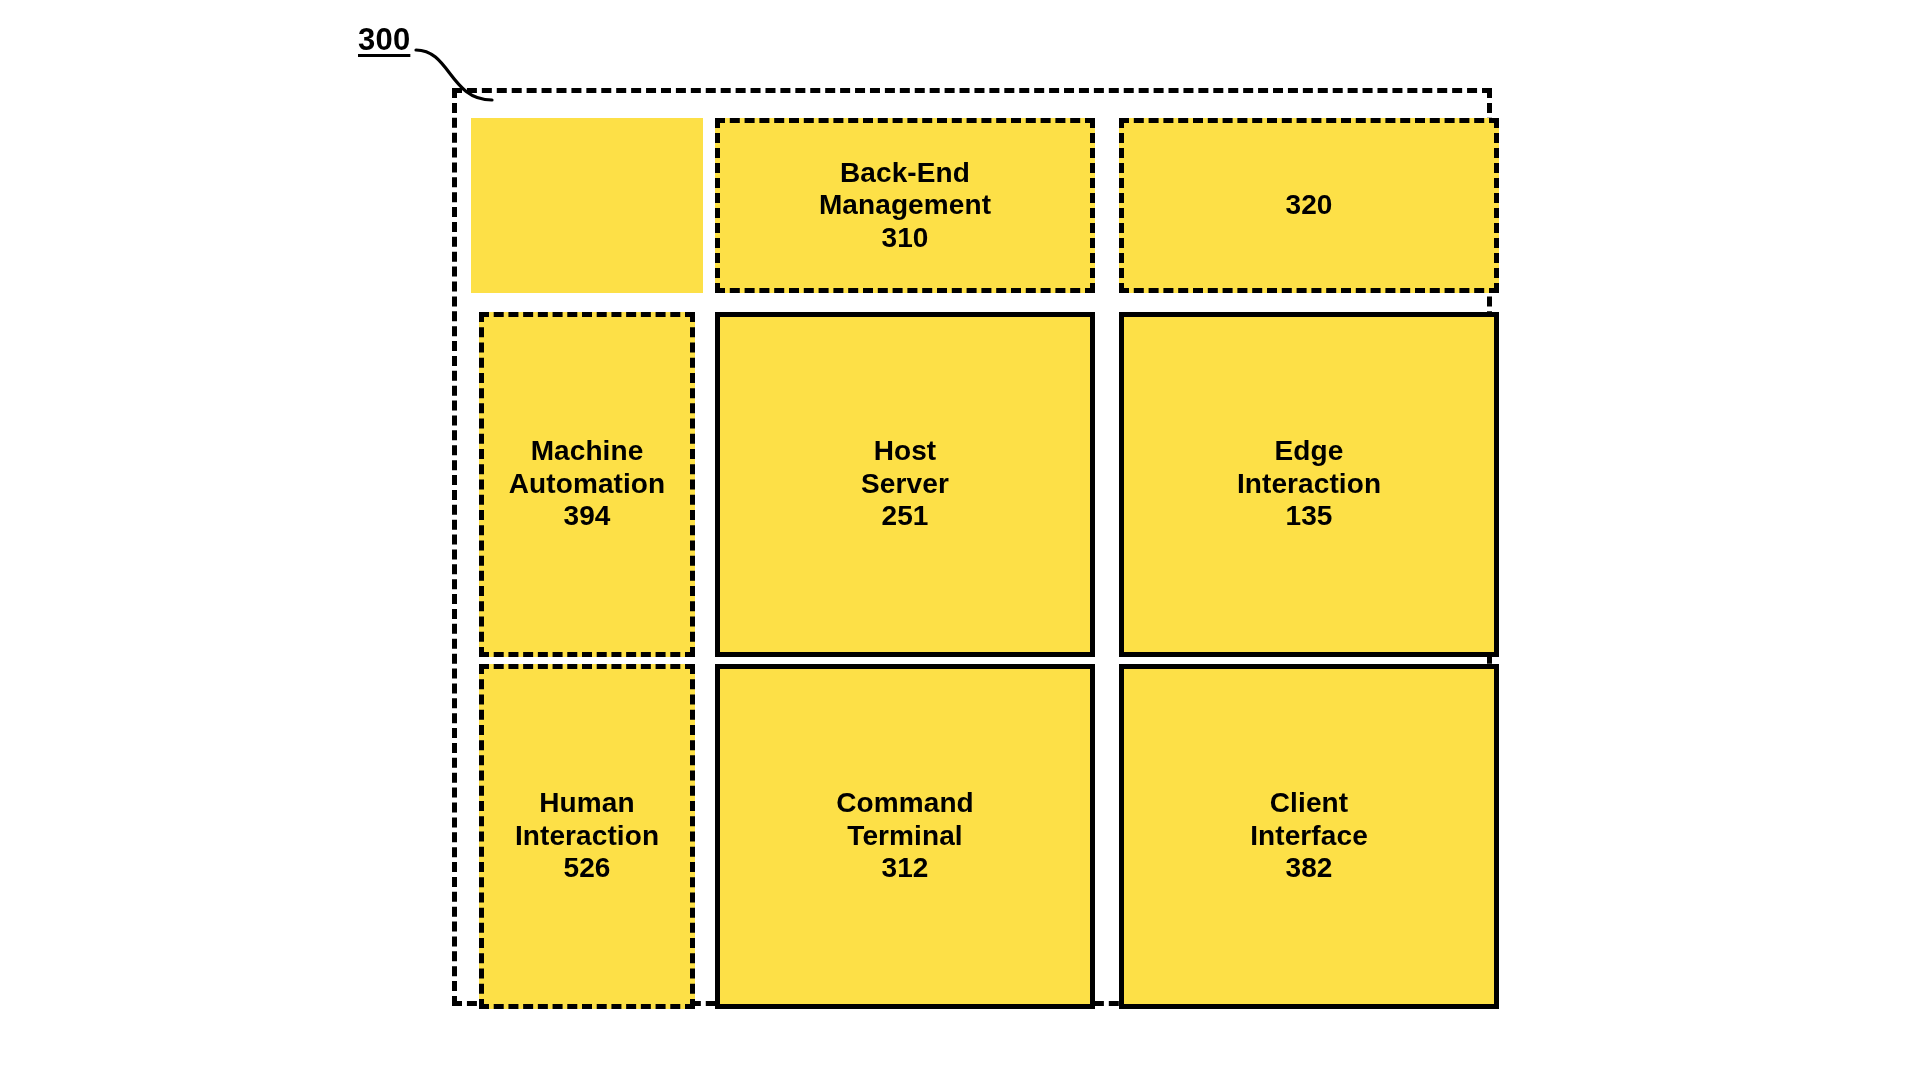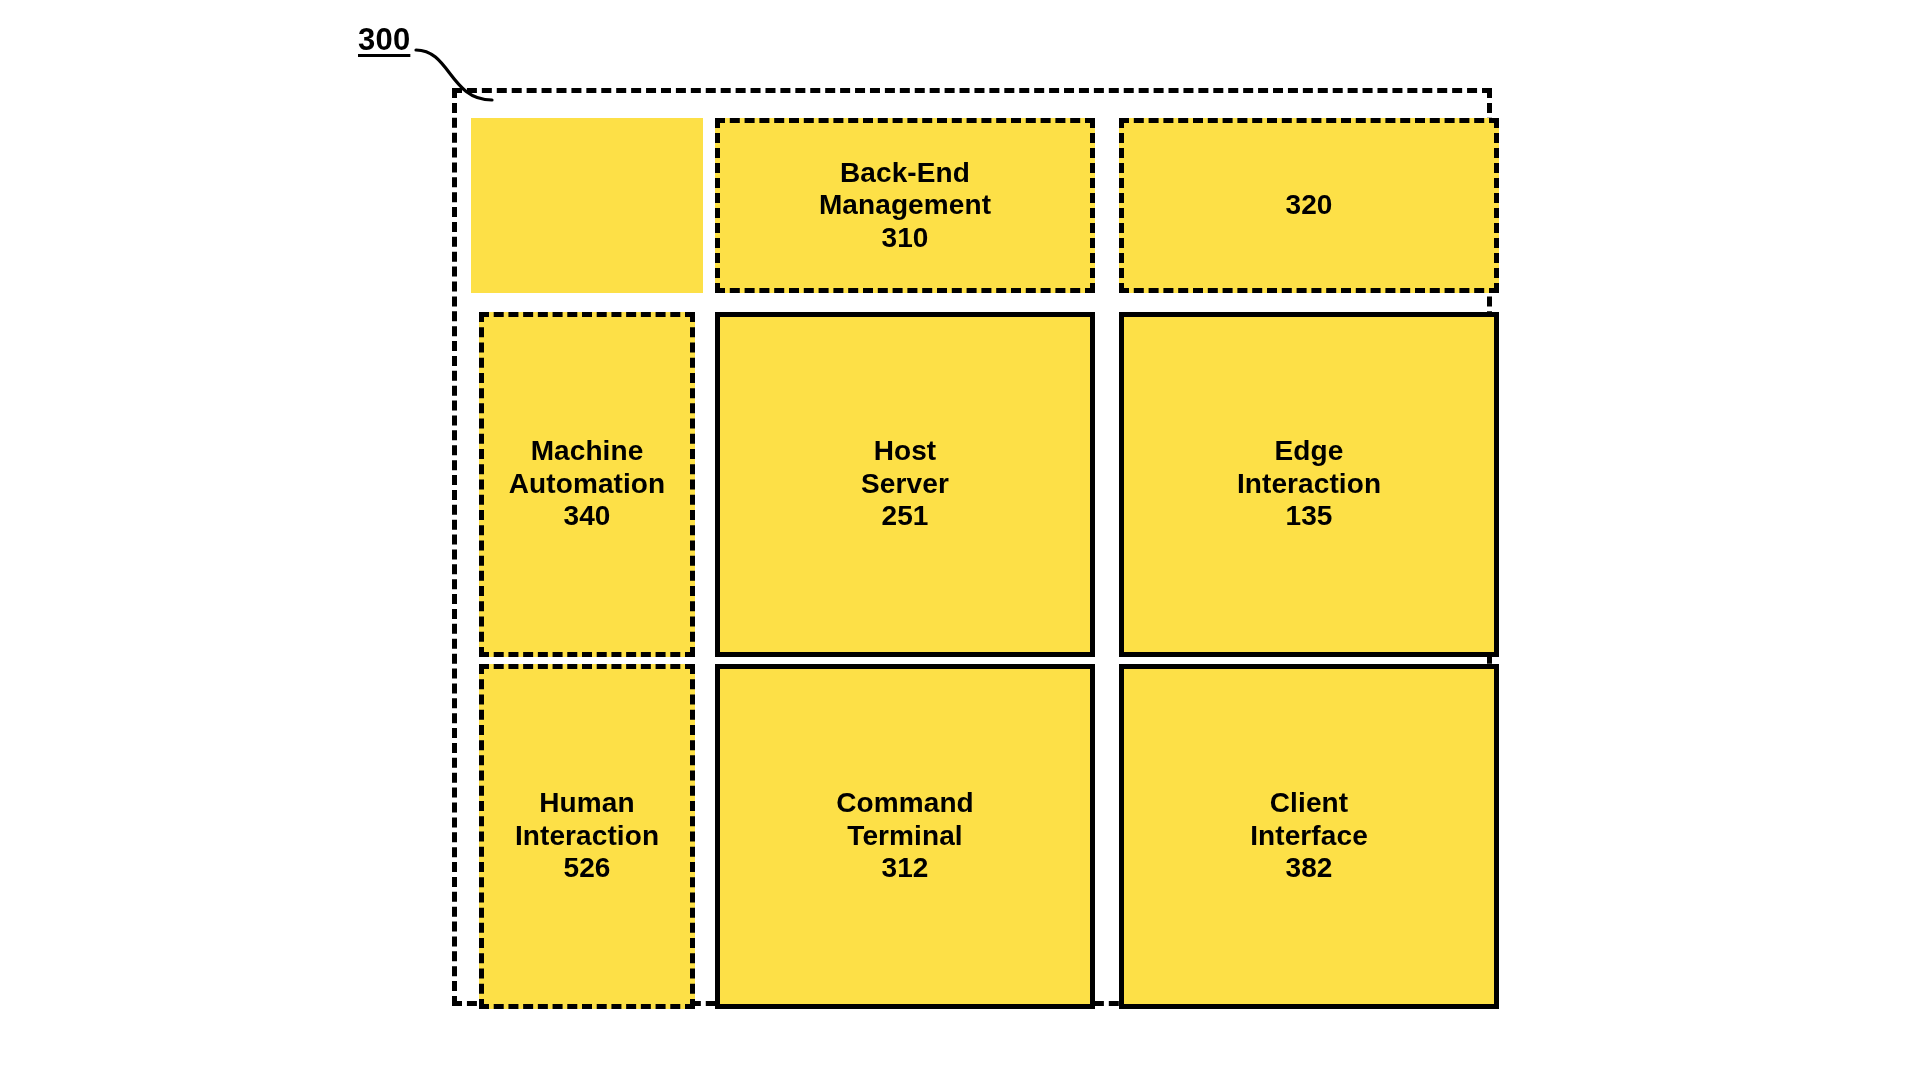--- a/index.html
+++ b/index.html
@@ -158,21 +158,21 @@
     <div class="cell">
       <div class="node node-dashed top-node">
         <div class="node-ref">320</div>
       </div>
     </div>
 
     <div class="cell">
       <div class="node node-dashed side-node">
         <div class="node-title">Machine
 Automation</div>
-        <div class="node-ref">340</div>
+        <div class="node-ref">394</div>
       </div>
     </div>
 
     <div class="cell">
       <div class="node node-solid main-node">
         <div class="node-title">Host
 Server</div>
         <div class="node-ref">251</div>
       </div>
     </div>

